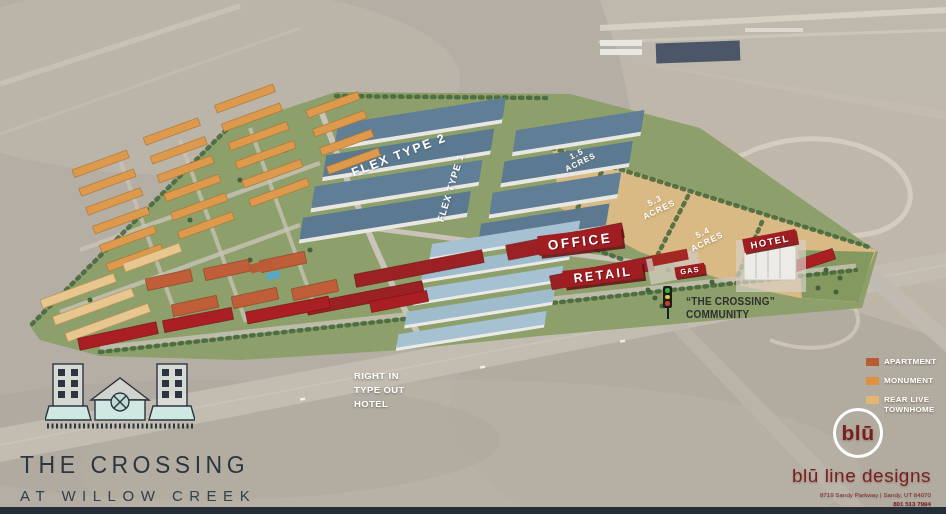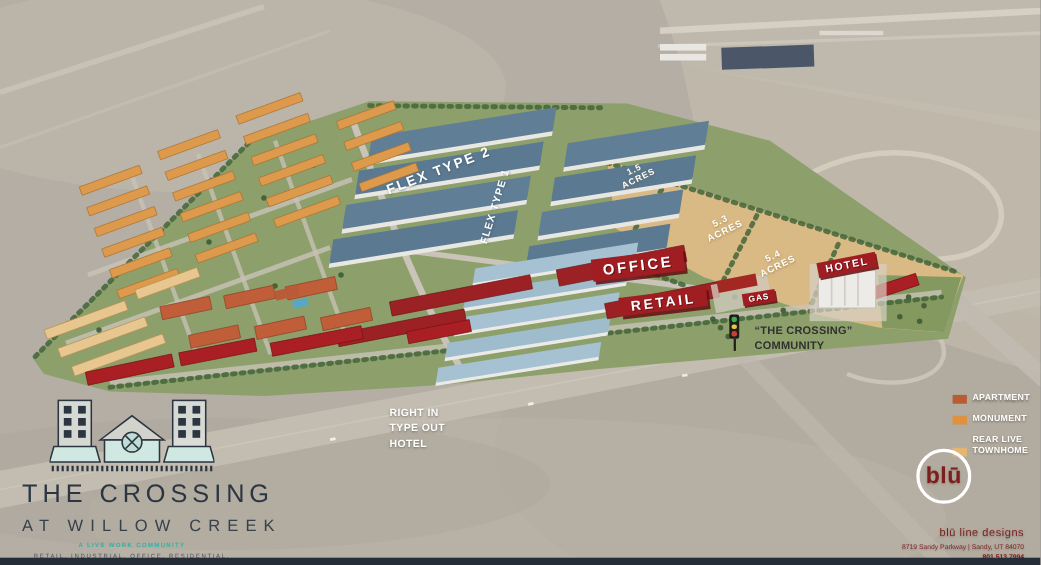--- a/index.html
+++ b/index.html
@@ -45,35 +45,35 @@
   .signal{left:663px;top:286px;width:10px;}
   .signal .housing{width:9px;height:22px;background:#1d1d1b;border-radius:2px;display:flex;flex-direction:column;align-items:center;justify-content:space-evenly;}
   .signal .dot{width:4.5px;height:4.5px;border-radius:50%;}
   .signal .post{width:2px;height:11px;background:#1d1d1b;margin:0 auto;}
 
   
   .access-label{left:354px;top:326px;font-size:9.5px;font-weight:bold;color:#fff;line-height:1.45;letter-spacing:.4px;text-shadow:0 1px 2px rgba(70,65,55,.55);margin-top:43px;}
 
   
   .legend{left:866px;top:357px;width:78px;}
-  .legend-row{display:flex;align-items:flex-end;margin-bottom:9px;}
+  .legend-row{display:flex;align-items:flex-start;margin-bottom:9px;}
   .legend-swatch{width:13px;height:8px;margin-right:5px;flex:none;margin-top:1px;}
   .legend-label{font-size:8px;font-weight:bold;color:#fff;letter-spacing:.3px;line-height:1.25;text-shadow:0 1px 2px rgba(70,65,55,.6);}
 
   
   .logo{left:20px;top:362px;width:200px;text-align:center;color:#2c3640;}
-  .logo-title{font-size:23px;font-weight:400;letter-spacing:4.5px;margin-top:3px;white-space:nowrap;text-align:center;}
+  .logo-title{font-size:23px;font-weight:400;letter-spacing:4.5px;margin-top:20px;white-space:nowrap;text-align:center;}
   .logo-sub{font-size:15px;letter-spacing:6.5px;margin-top:8px;color:#37414b;white-space:nowrap;}
   .logo-tag{font-size:5.5px;font-weight:bold;letter-spacing:1.2px;margin-top:6px;color:#2fb3a3;}
   .logo-cats{font-size:5.5px;letter-spacing:1.5px;margin-top:4px;color:#4a545e;}
 
   
   .studio{left:785px;top:408px;width:146px;text-align:right;color:#7f1d1d;text-shadow:0 1px 2px rgba(70,65,55,.4);}
   .blu-circle{width:44px;height:44px;border:3px solid #fff;border-radius:50%;margin:0 auto;display:flex;align-items:center;justify-content:center;font-size:21px;font-weight:bold;letter-spacing:.5px;}
-  .studio-name{font-size:10px;margin-top:21px;letter-spacing:.5px;}
+  .studio-name{font-size:19px;margin-top:7px;letter-spacing:.5px;}
   .studio-addr{font-size:6.2px;margin-top:4px;opacity:.92;}
   .studio-phone{font-size:6.2px;font-weight:bold;margin-top:2px;}
 
   .bottom-strip{left:0;top:507px;width:946px;height:7px;background:#242d38;}
 </style>
 </head>
 <body>
 
 <div class="stage">
 

